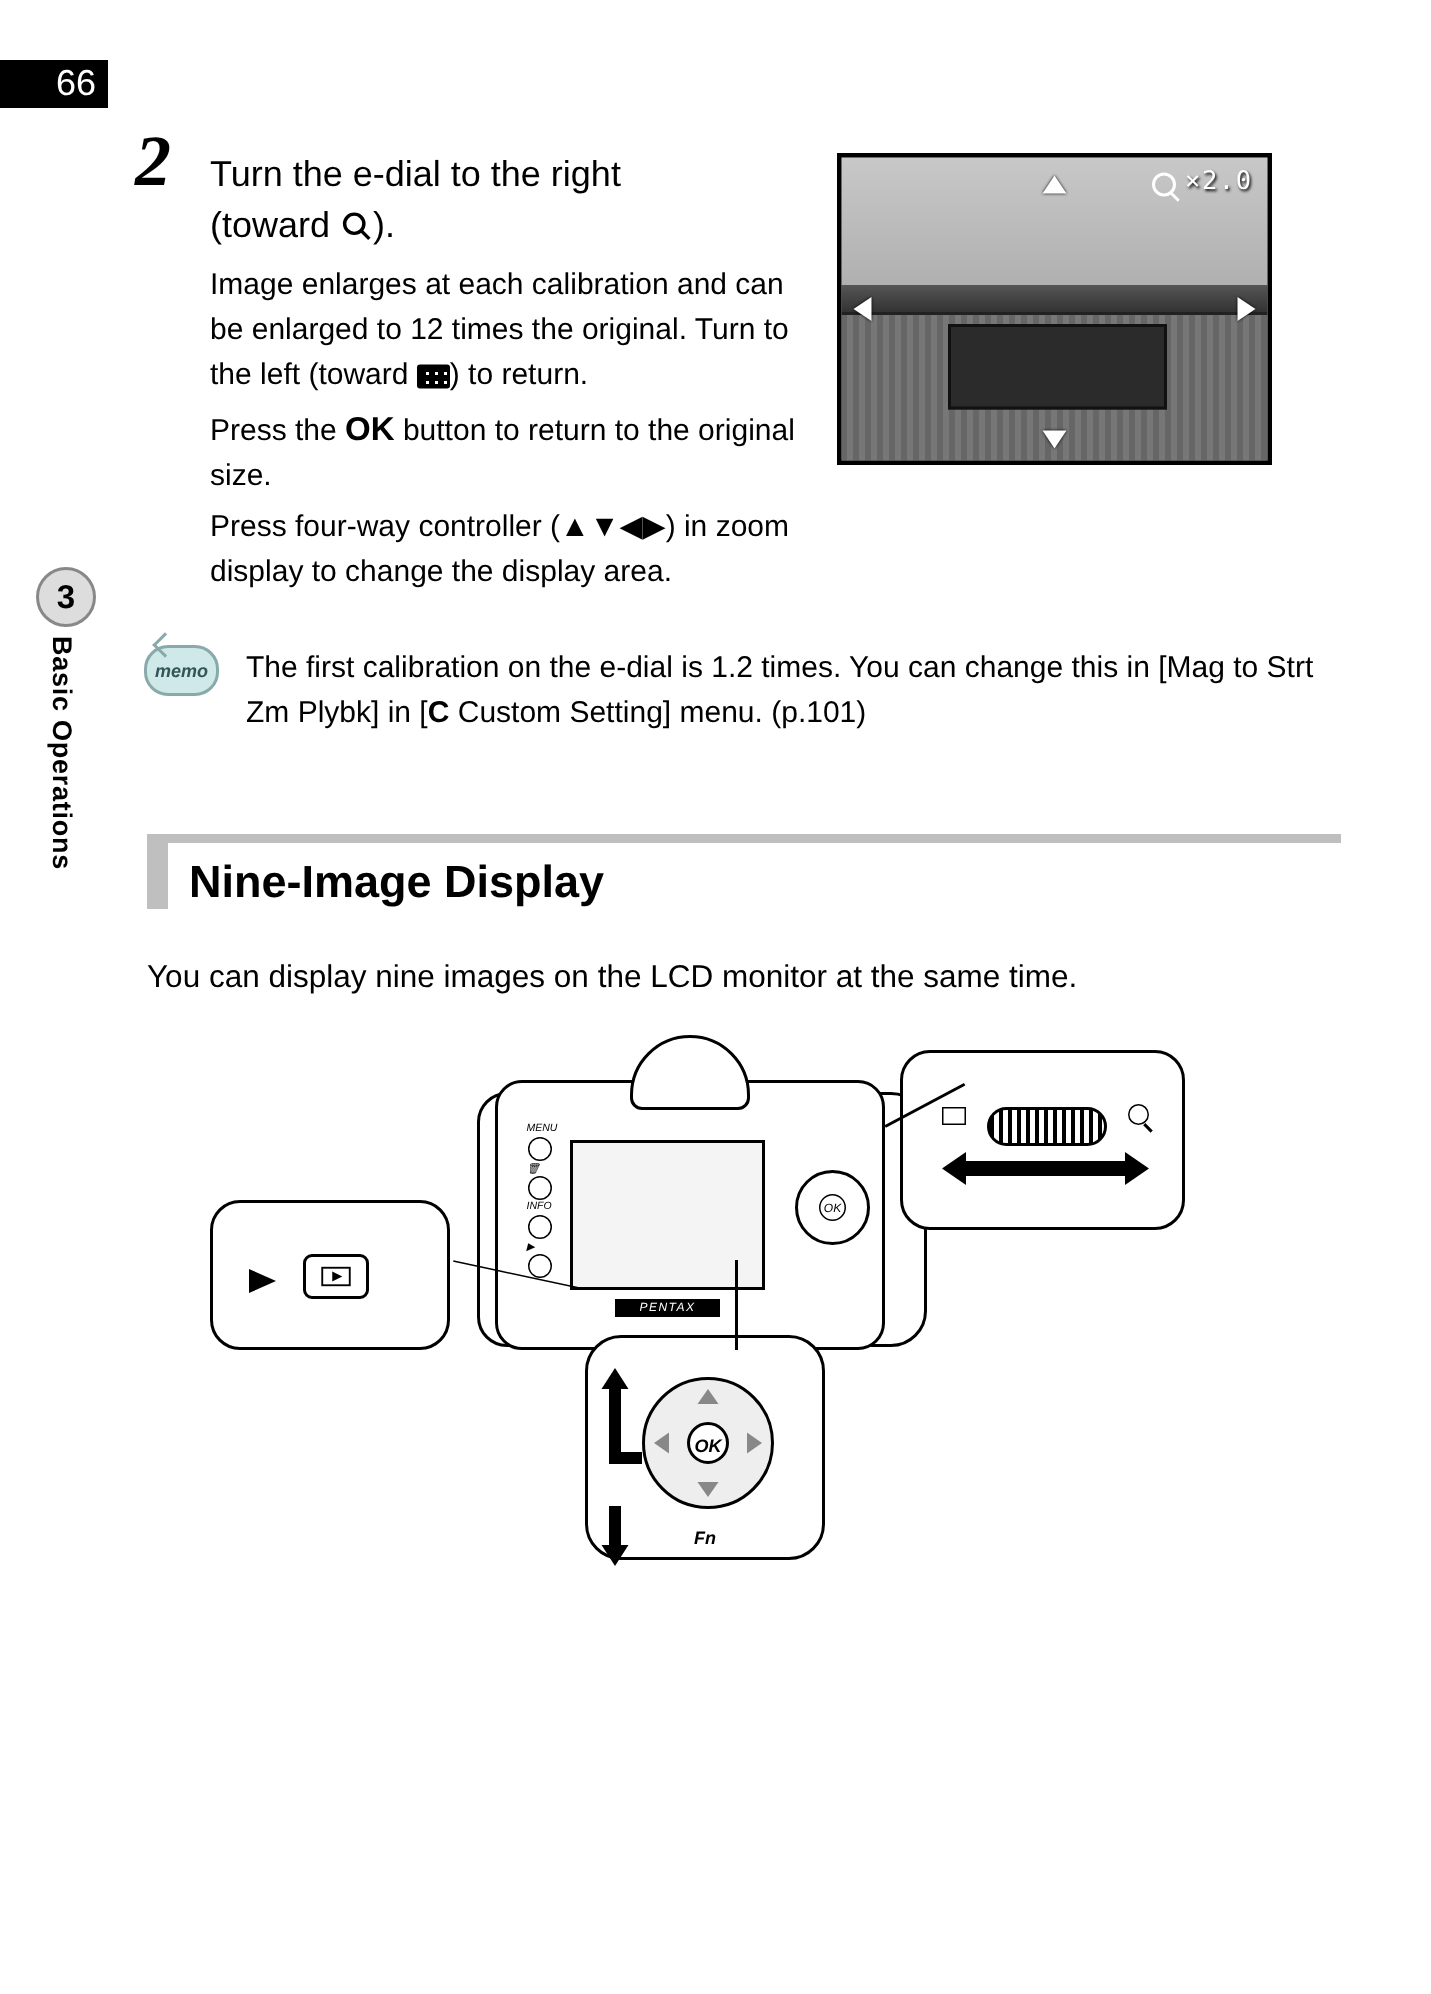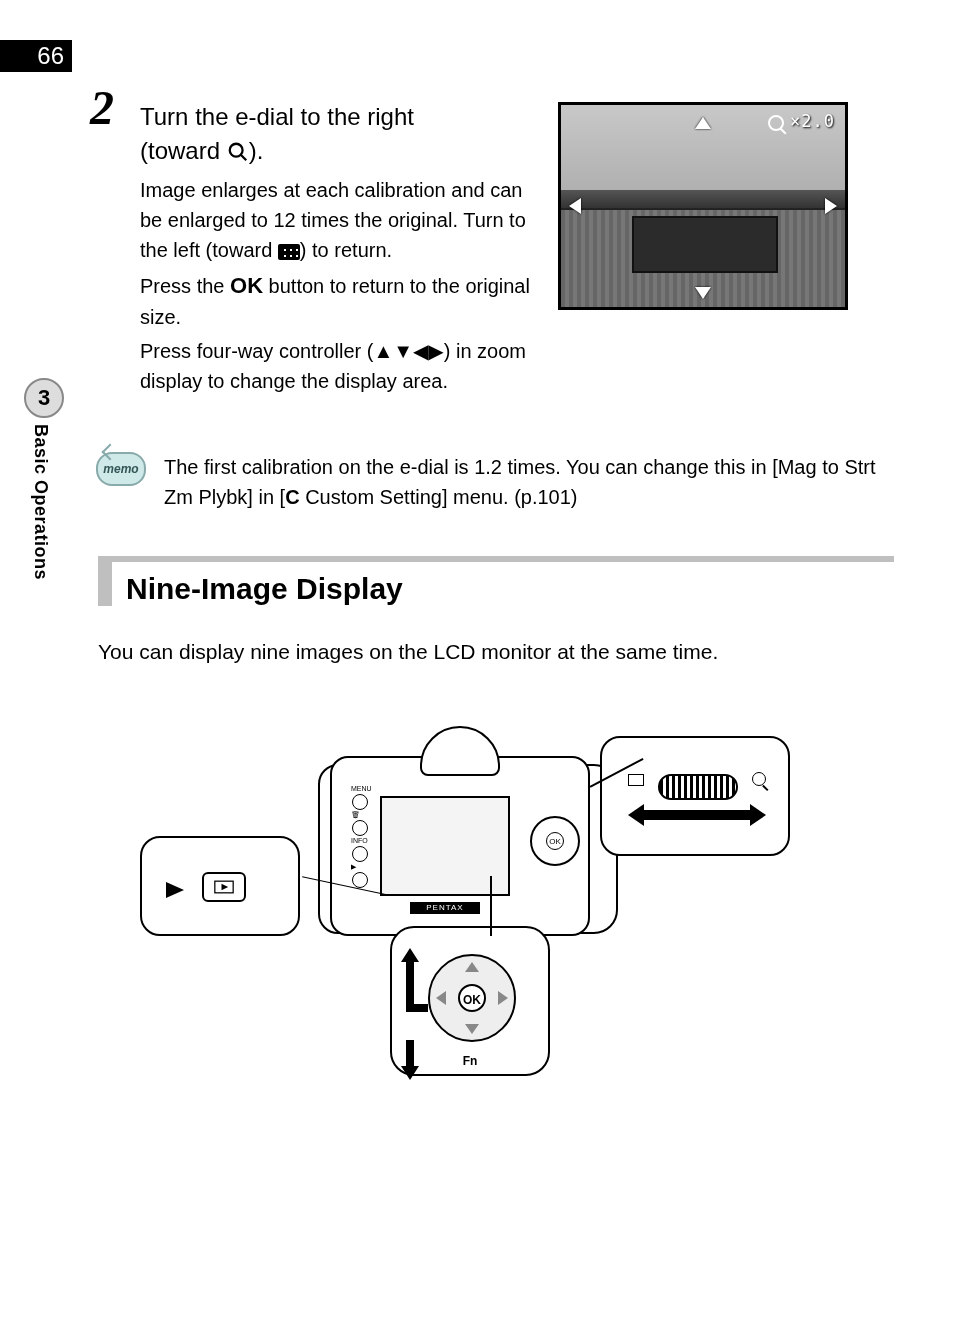--- a/index.html
+++ b/index.html
@@ -40,35 +40,35 @@
   .zoom-text { color: #fff; font-size: 17px; text-shadow: 1px 1px 2px #000; font-family: monospace; letter-spacing:1px; }
   .tri { width: 0; height: 0; display: inline-block; filter: drop-shadow(0 0 1px #000); }
   .tri.up { border-left: 8px solid transparent; border-right: 8px solid transparent; border-bottom: 12px solid #fff; }
   .tri.down { border-left: 8px solid transparent; border-right: 8px solid transparent; border-top: 12px solid #fff; position:absolute; bottom:8px; left:50%; transform:translateX(-50%);}
   .tri.left { border-top: 8px solid transparent; border-bottom: 8px solid transparent; border-right: 12px solid #fff; position:absolute; left:8px; top:50%; transform:translateY(-50%);}
   .tri.right { border-top: 8px solid transparent; border-bottom: 8px solid transparent; border-left: 12px solid #fff; position:absolute; right:8px; top:50%; transform:translateY(-50%);}
   .mag-white { width:16px; height:16px; border:2px solid #fff; border-radius:50%; position:relative; }
   .mag-white::after{content:"";position:absolute;width:8px;height:2px;background:#fff;bottom:-3px;right:-5px;transform:rotate(45deg);}
 
   
-  .memo-row { position: absolute; top: 432px; left: 96px; right: 60px; display: flex; gap: 18px; align-items: flex-start; }
+  .memo-row { position: absolute; top: 410px; left: 96px; right: 60px; display: flex; gap: 18px; align-items: flex-start; }
   .memo-badge { flex: 0 0 50px; height: 34px; border: 2px solid #8aa; border-radius: 16px; background: #cfe8e8; text-align: center; font-size: 12px; line-height: 30px; font-style: italic; font-weight:bold; color:#355; position:relative;}
   .memo-badge::before{content:"";position:absolute;top:-8px;left:6px;width:10px;height:10px;border-left:2px solid #8aa;border-bottom:2px solid #8aa;transform:rotate(45deg);}
   .memo-text { flex: 1; font-size: 20px; line-height: 1.5; }
 
   
   .sec { position: absolute; top: 536px; left: 98px; right: 60px; }
   .sec-bar { border-left: 14px solid #bfbfbf; padding-left: 14px; height: 44px; display:flex; align-items:flex-end; border-bottom:0; }
   .sec-bar-top { position:absolute; top:0; left:0; right:0; height:6px; background:#bfbfbf;}
   .sec-wrap { position:relative; padding-top:6px;}
   .sec-title { font-size: 30px; font-weight: bold; }
   .sec-body { margin-top: 34px; font-size: 21px; }
 
   
-  .diagram { position: absolute; top: 696px; left: 130px; width: 700px; height: 400px; }
+  .diagram { position: absolute; top: 660px; left: 130px; width: 700px; height: 400px; font-style: italic; }
   .cam-body { position: absolute; top: 40px; left: 200px; width: 260px; height: 180px; border: 2px solid #000; border-radius: 18px; background: #fff; }
   .cam-hump { position:absolute; top: 10px; left: 290px; width: 80px; height: 50px; border:2px solid #000; border-radius: 40px 40px 8px 8px; background:#fff; }
   .cam-grip { position:absolute; top:48px; left:440px; width:48px; height:170px; border:2px solid #000; border-radius: 12px 24px 24px 12px; background:#fff;}
   .cam-grip2 { position:absolute; top:48px; left:188px; width:30px; height:170px; border:2px solid #000; border-radius: 20px 8px 8px 20px; background:#fff;}
   .cam-lcd { position:absolute; top:80px; left:250px; width:130px; height:100px; border:2px solid #000; background:#f4f4f4; }
   .cam-brand { position:absolute; top:186px; left:280px; width:70px; height:12px; background:#000; color:#fff; font-size:8px; text-align:center; line-height:12px; letter-spacing:1px;}
   .cam-btns { position:absolute; top:78px; left:222px; display:flex; flex-direction:column; gap:10px; }
   .cam-btns span { width:16px; height:16px; border:1.5px solid #000; border-radius:50%; display:block; position:relative;}
   .cam-btns span::before{content:attr(data-lbl);position:absolute;left:-2px;top:-10px;font-size:7px;}
   .cam-pad { position:absolute; top:100px; left:400px; width:50px; height:50px; border:2px solid #000; border-radius:50%; background:#fff;}

